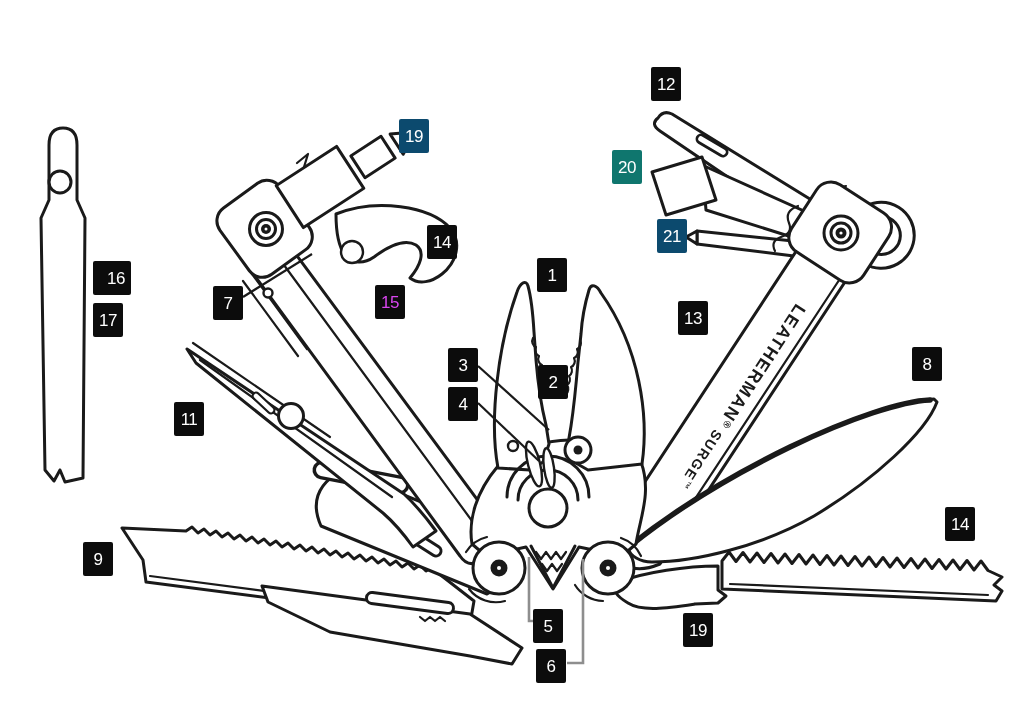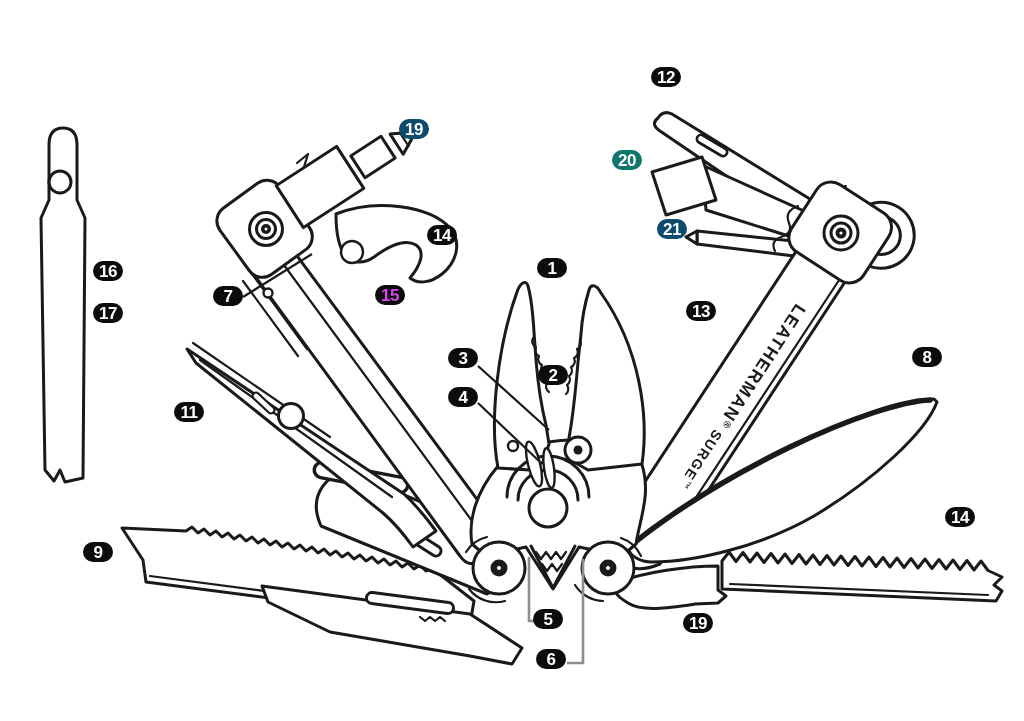--- a/index.html
+++ b/index.html
@@ -11,23 +11,23 @@
   .fw2{fill:#ffffff;stroke:#1a1a1a;stroke-width:2.4;stroke-linejoin:round;}
   .st{fill:none;stroke:#1a1a1a;stroke-width:3;stroke-linecap:round;stroke-linejoin:round;}
   .st2{fill:none;stroke:#1a1a1a;stroke-width:2.2;stroke-linecap:round;stroke-linejoin:round;}
   .thick{fill:none;stroke:#1a1a1a;stroke-width:5.5;stroke-linecap:round;}
   .ink{fill:#1a1a1a;stroke:none;}
   .capsule-ink{fill:none;stroke:#1a1a1a;stroke-linecap:round;}
   .capsule-wht{fill:none;stroke:#ffffff;stroke-linecap:round;}
   svg text{font-family:"Liberation Sans",sans-serif;font-weight:bold;fill:#1a1a1a;}
   
   #badges-layer{position:absolute;inset:0;}
-  .badge{position:absolute;width:30px;height:20px;border-radius:12px;
+  .badge{position:absolute;width:30px;height:34px;border-radius:2px;
          display:flex;align-items:center;justify-content:center;
-         font-weight:bold;font-size:17px;line-height:1;letter-spacing:-0.5px;}
+         font-weight:normal;font-size:17px;line-height:1;letter-spacing:-0.5px;}
 </style>
 </head>
 <body>
 
 <div class="stage">
 <svg width="1024" height="721" viewBox="0 0 1024 721">
 
   <g>
     <path class="fw" d="M49,145 Q49,128 63,128 Q77,128 77,145 L77,200 L85,218 L83,478 L65,482 L60,470 L54,481 L45,470 L41,218 L49,200 Z"></path>
     <circle class="fw" cx="60" cy="182" r="11"></circle>
@@ -192,23 +192,23 @@
       <div class="badge" style="left: 448px; top: 348px; background: rgb(12, 12, 12); color: rgb(255, 255, 255);">3</div>
       <div class="badge" style="left: 448px; top: 387px; background: rgb(12, 12, 12); color: rgb(255, 255, 255);">4</div>
       <div class="badge" style="left: 533px; top: 609px; background: rgb(12, 12, 12); color: rgb(255, 255, 255);">5</div>
       <div class="badge" style="left: 536px; top: 649px; background: rgb(12, 12, 12); color: rgb(255, 255, 255);">6</div>
       <div class="badge" style="left: 213px; top: 286px; background: rgb(12, 12, 12); color: rgb(255, 255, 255);">7</div>
       <div class="badge" style="left: 912px; top: 347px; background: rgb(12, 12, 12); color: rgb(255, 255, 255);">8</div>
       <div class="badge" style="left: 83px; top: 542px; background: rgb(12, 12, 12); color: rgb(255, 255, 255);">9</div>
       <div class="badge" style="left: 945px; top: 507px; background: rgb(12, 12, 12); color: rgb(255, 255, 255);">14</div>
       <div class="badge" style="left: 174px; top: 402px; background: rgb(12, 12, 12); color: rgb(255, 255, 255);">11</div>
       <div class="badge" style="left: 651px; top: 67px; background: rgb(12, 12, 12); color: rgb(255, 255, 255);">12</div>
-      <div class="badge" style="left: 678px; top: 301px; background: rgb(12, 12, 12); color: rgb(255, 255, 255); margin-left: 8px;">13</div>
+      <div class="badge" style="left: 678px; top: 301px; background: rgb(12, 12, 12); color: rgb(255, 255, 255);">13</div>
       <div class="badge" style="left: 427px; top: 215px; background: rgb(12, 12, 12); color: rgb(255, 255, 255); margin-top: 10px;">14</div>
       <div class="badge" style="left: 375px; top: 285px; background: rgb(12, 12, 12); color: #d946ef;">15</div>
-      <div class="badge" style="left: 93px; top: 261px; background: rgb(12, 12, 12); color: rgb(255, 255, 255);">16</div>
+      <div class="badge" style="left: 93px; top: 261px; background: rgb(12, 12, 12); color: rgb(255, 255, 255); padding-left: 8px;">16</div>
       <div class="badge" style="left: 93px; top: 303px; background: rgb(12, 12, 12); color: rgb(255, 255, 255);">17</div>
       <div class="badge" style="left: 683px; top: 613px; background: rgb(12, 12, 12); color: rgb(255, 255, 255);">19</div>
       <div class="badge" style="left: 399px; top: 119px; background: #0c4a6e; color: rgb(255, 255, 255);">19</div>
       <div class="badge" style="left: 612px; top: 150px; background: #0f766e; color: rgb(255, 255, 255);">20</div>
       <div class="badge" style="left: 657px; top: 219px; background: #0c4a6e; color: rgb(255, 255, 255);">21</div>
     </div>
 </div>
 
 </body></html>

